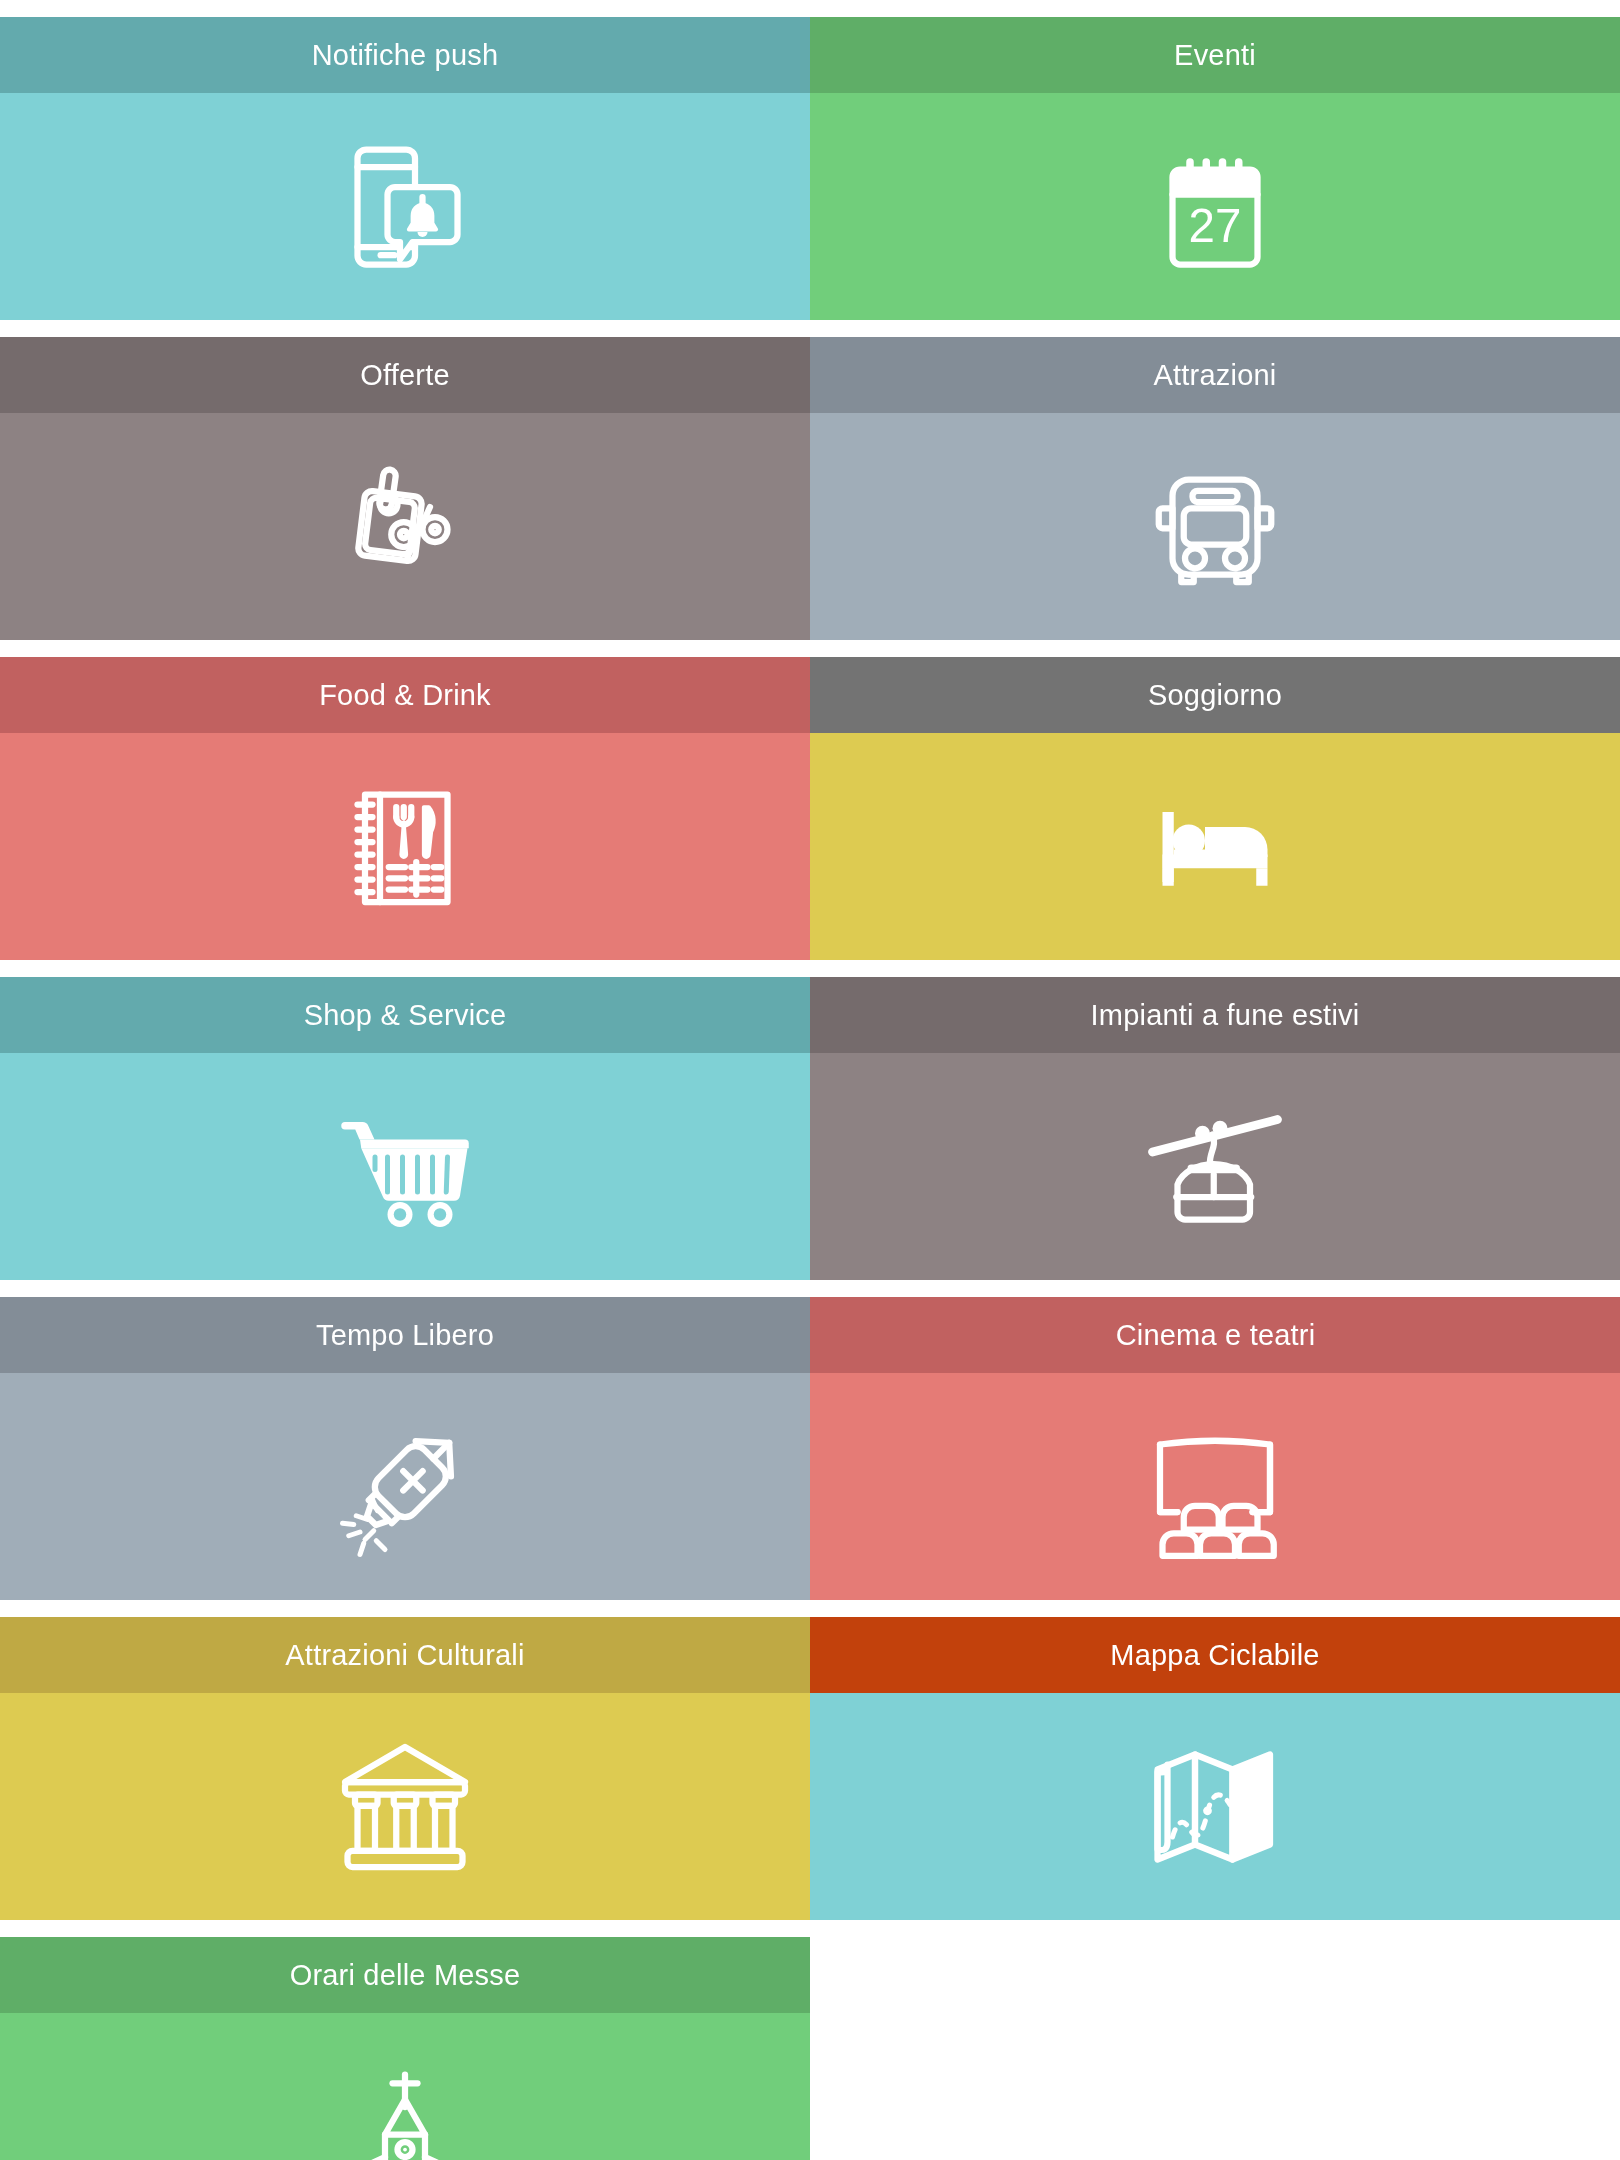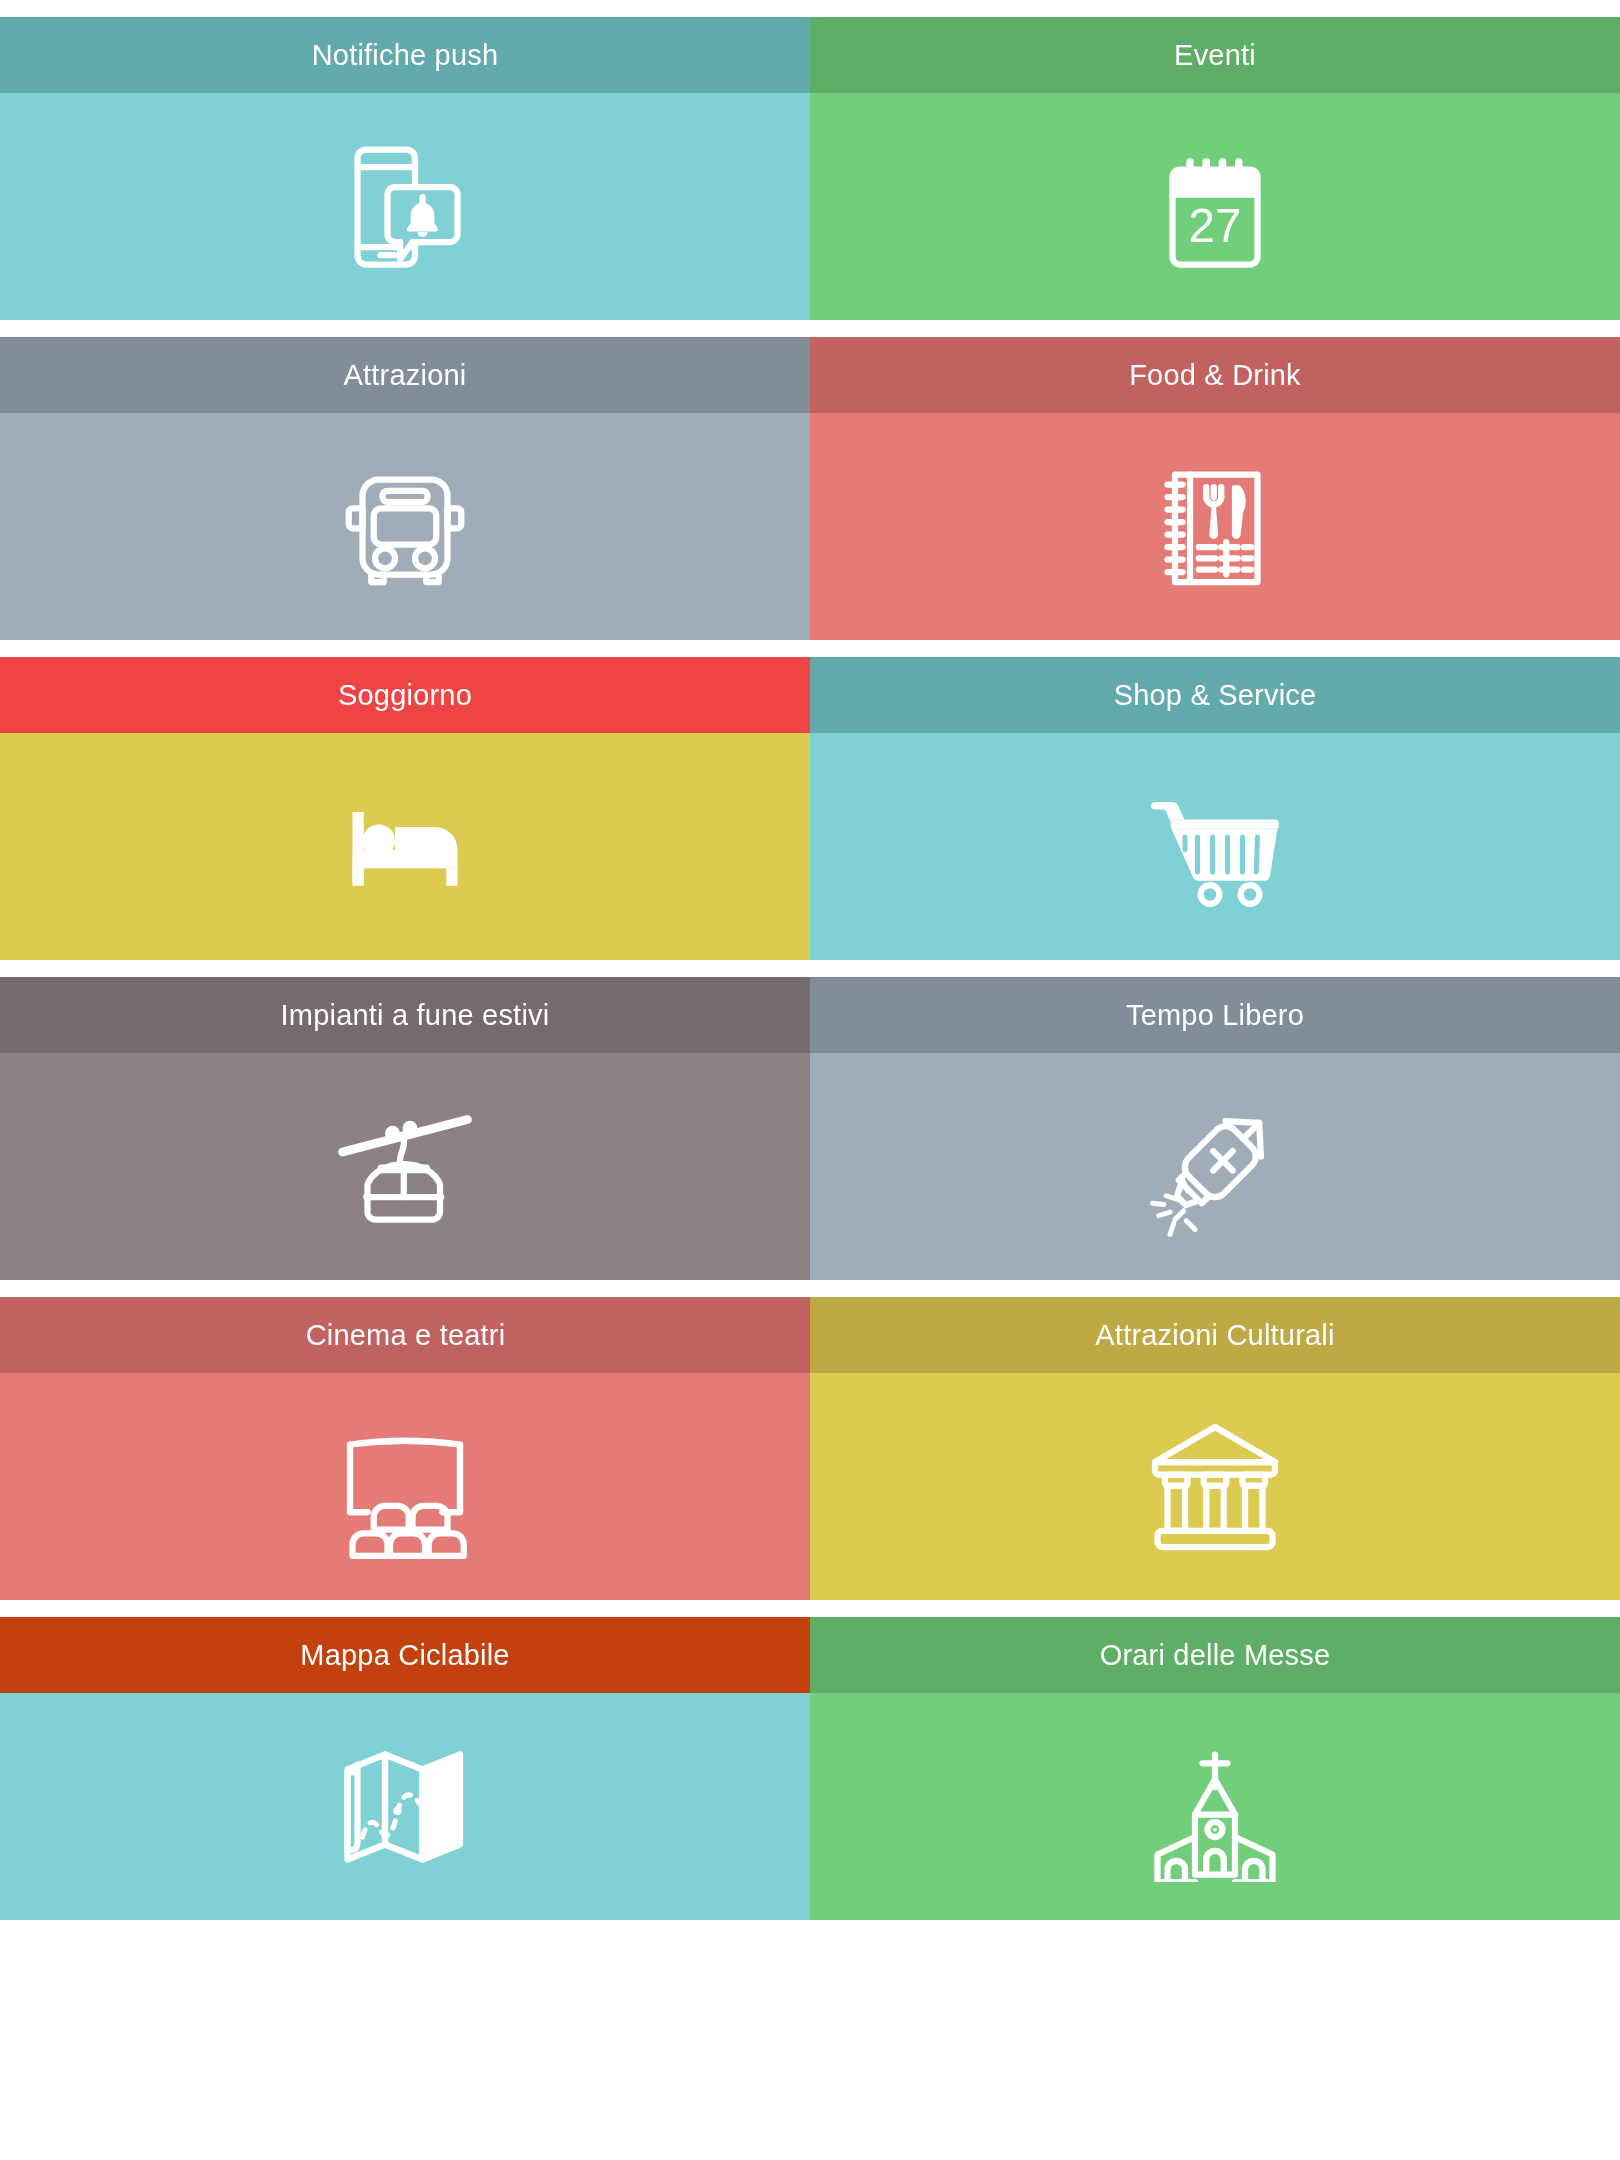--- a/index.html
+++ b/index.html
@@ -76,20 +76,42 @@
         <span>
           <svg width="150" height="150" viewBox="0 0 120 120">
         <path d="M26 36 a6 6 0 0 1 6 -6 h56 a6 6 0 0 1 6 6 v14 h-68 z" fill="#ffffff" stroke="none"></path>
         <rect x="26" y="30" width="68" height="76" rx="6" stroke="#ffffff" fill="none" stroke-width="5" stroke-linecap="round" stroke-linejoin="round"></rect>
         <line x1="26" y1="50" x2="94" y2="50" stroke="#ffffff" fill="none" stroke-width="5" stroke-linecap="round" stroke-linejoin="round"></line>
         <line x1="40" y1="24" x2="40" y2="42" stroke="#ffffff" stroke-width="6" stroke-linecap="round"></line>
         <line x1="53" y1="24" x2="53" y2="42" stroke="#ffffff" stroke-width="6" stroke-linecap="round"></line>
         <line x1="66" y1="24" x2="66" y2="42" stroke="#ffffff" stroke-width="6" stroke-linecap="round"></line>
         <line x1="79" y1="24" x2="79" y2="42" stroke="#ffffff" stroke-width="6" stroke-linecap="round"></line>
         <text x="60" y="88" text-anchor="middle" font-family="Liberation Sans, sans-serif" font-size="38" fill="#ffffff">27</text>
+      </svg>
+        </span>
+      </div>
+    </div>
+    <div class="tile">
+      <div class="tile-header" style="background: rgb(117, 107, 108);">Offerte</div>
+      <div class="tile-body" style="background: rgb(141, 130, 131);">
+        <span>
+          <svg width="150" height="150" viewBox="0 0 120 120">
+        <g transform="rotate(-38 60 60)">
+          <path d="M34 26 h34 a6 6 0 0 1 6 6 v40 a6 6 0 0 1 -6 6 h-34 a6 6 0 0 1 -6 -6 v-40 a6 6 0 0 1 6 -6 z" transform="rotate(45 51 52)" stroke="#ffffff" fill="none" stroke-width="5" stroke-linecap="round" stroke-linejoin="round"></path>
+        </g>
+        <g transform="rotate(-38 60 60)">
+          <path d="M38 31 h26 a5 5 0 0 1 5 5 v32 a5 5 0 0 1 -5 5 h-26 a5 5 0 0 1 -5 -5 v-32 a5 5 0 0 1 5 -5 z" transform="rotate(45 51 52)" stroke="#ffffff" fill="none" stroke-width="5" stroke-linecap="round" stroke-linejoin="round"></path>
+        </g>
+        <circle cx="47" cy="42" r="7" stroke="#ffffff" fill="none" stroke-width="5" stroke-linecap="round" stroke-linejoin="round"></circle>
+        <path d="M46 14 a5 5 0 0 1 5 5 v22 a5 5 0 0 1 -10 0 v-22 a5 5 0 0 1 5 -5 z" stroke="#ffffff" fill="none" stroke-width="5" stroke-linecap="round" stroke-linejoin="round" transform="rotate(8 46 30)"></path>
+        <circle cx="59" cy="66" r="10" stroke="#ffffff" fill="none" stroke-width="5" stroke-linecap="round" stroke-linejoin="round"></circle>
+        <circle cx="84" cy="62" r="10" stroke="#ffffff" fill="none" stroke-width="5" stroke-linecap="round" stroke-linejoin="round"></circle>
+        <circle cx="59" cy="66" r="3" stroke="#ffffff" fill="none" stroke-width="5" stroke-linecap="round" stroke-linejoin="round"></circle>
+        <circle cx="84" cy="62" r="3" stroke="#ffffff" fill="none" stroke-width="5" stroke-linecap="round" stroke-linejoin="round"></circle>
+        <line x1="62" y1="84" x2="80" y2="44" stroke="#ffffff" fill="none" stroke-width="5" stroke-linecap="round" stroke-linejoin="round"></line>
       </svg>
         </span>
       </div>
     </div>
     <div class="tile">
       <div class="tile-header" style="background: rgb(131, 141, 151);">Attrazioni</div>
       <div class="tile-body" style="background: rgb(160, 173, 184);">
         <span>
           <svg width="150" height="150" viewBox="0 0 120 120">
         <rect x="26" y="22" width="68" height="76" rx="13" stroke="#ffffff" fill="none" stroke-width="5" stroke-linecap="round" stroke-linejoin="round"></rect>
@@ -136,21 +158,21 @@
           <line x1="47" y1="94" x2="60" y2="94"></line>
               <line x1="65" y1="94" x2="78" y2="94"></line>
               <line x1="83" y1="94" x2="89" y2="94"></line>
         </g>
         <line x1="69" y1="72" x2="69" y2="98" stroke="#ffffff" fill="none" stroke-width="5" stroke-linecap="round" stroke-linejoin="round"></line>
       </svg>
         </span>
       </div>
     </div>
     <div class="tile">
-      <div class="tile-header" style="background: #ef4444;">Soggiorno</div>
+      <div class="tile-header" style="background: #737373;">Soggiorno</div>
       <div class="tile-body" style="background: rgb(221, 203, 81);">
         <span>
           <svg width="150" height="150" viewBox="0 0 120 120">
         <g fill="#ffffff" stroke="none">
           <rect x="18" y="32" width="9" height="56"></rect>
           <rect x="18" y="66" width="84" height="11"></rect>
           <rect x="18" y="77" width="9" height="14"></rect>
           <rect x="93" y="77" width="9" height="14"></rect>
           <path d="M52 44 h32 a18 18 0 0 1 18 18 v6 h-50 z"></path>
           <circle cx="39" cy="55" r="13"></circle>

